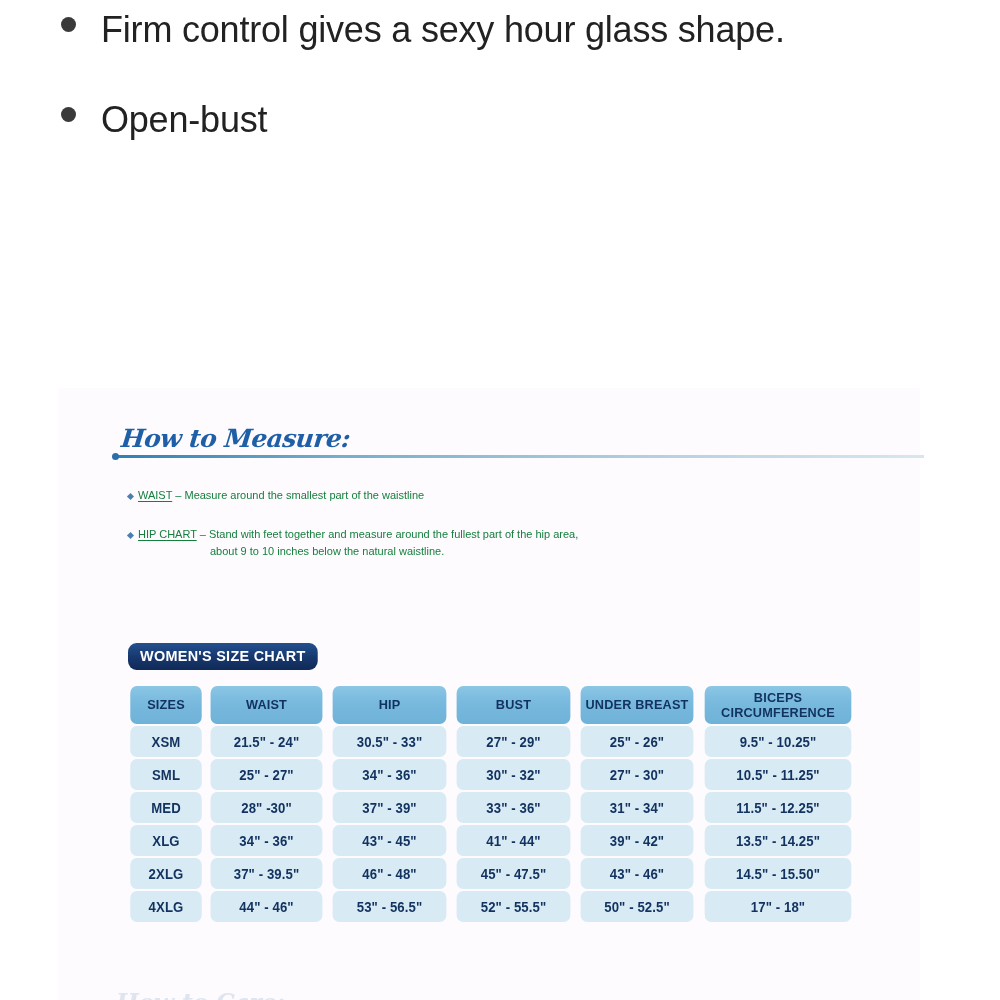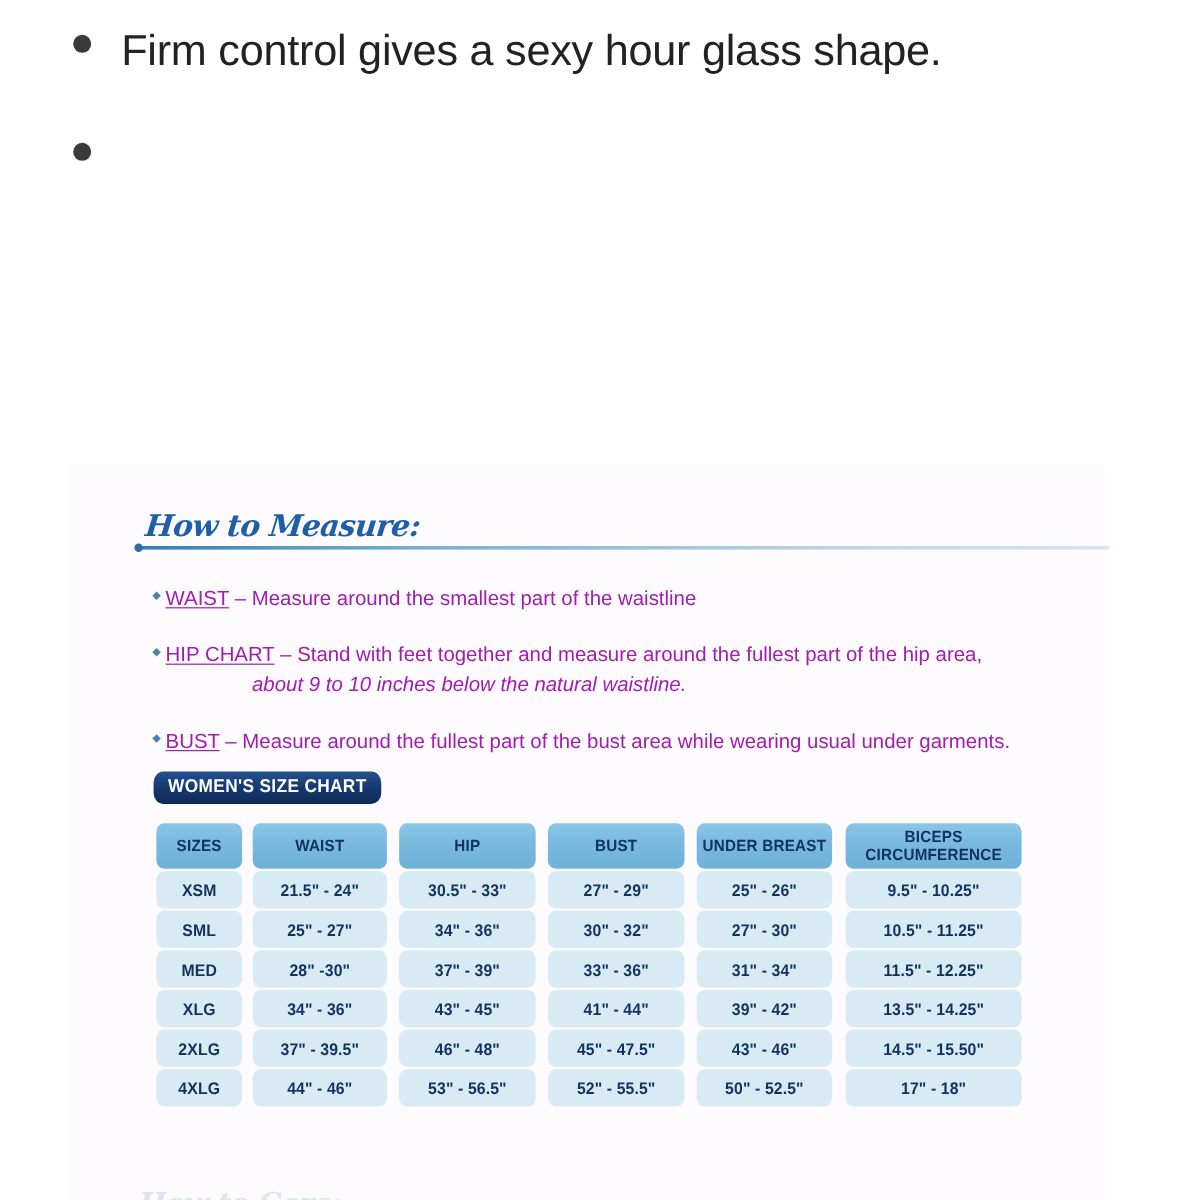--- a/index.html
+++ b/index.html
@@ -15,21 +15,21 @@
     font-family: "Liberation Sans", sans-serif;
     -webkit-font-smoothing: antialiased;
   }
 
   
   #feature-list {
     position: absolute;
     left: 0;
     top: 0;
     width: 1000px;
-    padding-top: 16px;
+    padding-top: 4px;
   }
   .feature-item {
     display: flex;
     align-items: flex-start;
     margin-bottom: 38px;
   }
   .feature-bullet {
     width: 15px;
     height: 15px;
     border-radius: 50%;
@@ -98,22 +98,22 @@
   #measure-instructions {
     position: absolute;
     left: 70px;
     top: 100px;
     width: 790px;
   }
   .measure-line {
     display: flex;
     align-items: flex-start;
     margin-bottom: 24px;
-    font-size: 17px;
-    color: #a21caf;
+    font-size: 11px;
+    color: #15803d;
     line-height: 1.35;
   }
   .measure-diamond {
     width: 5px;
     height: 5px;
     background: #4a7fb0;
     transform: rotate(45deg);
     flex: 0 0 auto;
     margin-top: 6px;
     margin-right: 5px;
@@ -122,21 +122,20 @@
     flex: 1 1 auto;
   }
   .measure-term {
     text-decoration: underline;
     text-underline-offset: 2px;
   }
   .measure-sub {
     display: block;
     padding-left: 72px;
     margin-top: 2px;
-    font-style: italic;
   }
 
   
   #size-table-wrap {
     position: absolute;
     left: 70px;
     top: 255px;
     width: 722px;
   }
   #size-chart-badge {
@@ -211,20 +210,21 @@
 </head>
 <body>
 
 <div id="feature-list">
   <div class="feature-item">
     <span class="feature-bullet"></span>
     <span class="feature-text">Firm control gives a sexy hour glass shape.</span>
   </div>
   <div class="feature-item">
     <span class="feature-bullet"></span>
+    <span class="feature-text">Open-bust</span>
   </div>
 </div>
 
 <div id="size-chart-panel">
 
   <div id="how-to-measure-block">
     <div id="how-to-measure-title">How to Measure:</div>
     <div id="how-to-measure-rule">
       <span id="how-to-measure-rule-dot"></span>
     </div>
@@ -235,24 +235,20 @@
     <div class="measure-line">
       <span class="measure-diamond"></span>
       <span class="measure-body"><span class="measure-term">WAIST</span><span> – </span><span>Measure around the smallest part of the waistline</span></span>
     </div>
 
     <div class="measure-line">
       <span class="measure-diamond"></span>
       <span class="measure-body"><span class="measure-term">HIP CHART</span><span> – </span><span>Stand with feet together and measure around the fullest part of the hip area,</span><span class="measure-sub">about 9 to 10 inches below the natural waistline.</span></span>
     </div>
 
-    <div class="measure-line">
-      <span class="measure-diamond"></span>
-      <span class="measure-body"><span class="measure-term">BUST</span><span> – </span><span>Measure around the fullest part of the bust area while wearing usual under garments.</span></span>
-    </div>
 
   </div>
 
   <div id="size-table-wrap">
     <div id="size-chart-badge">WOMEN'S SIZE CHART</div>
 
     <table id="size-table">
       <colgroup>
         <col class="c-sizes">
           <col class="c-waist">

